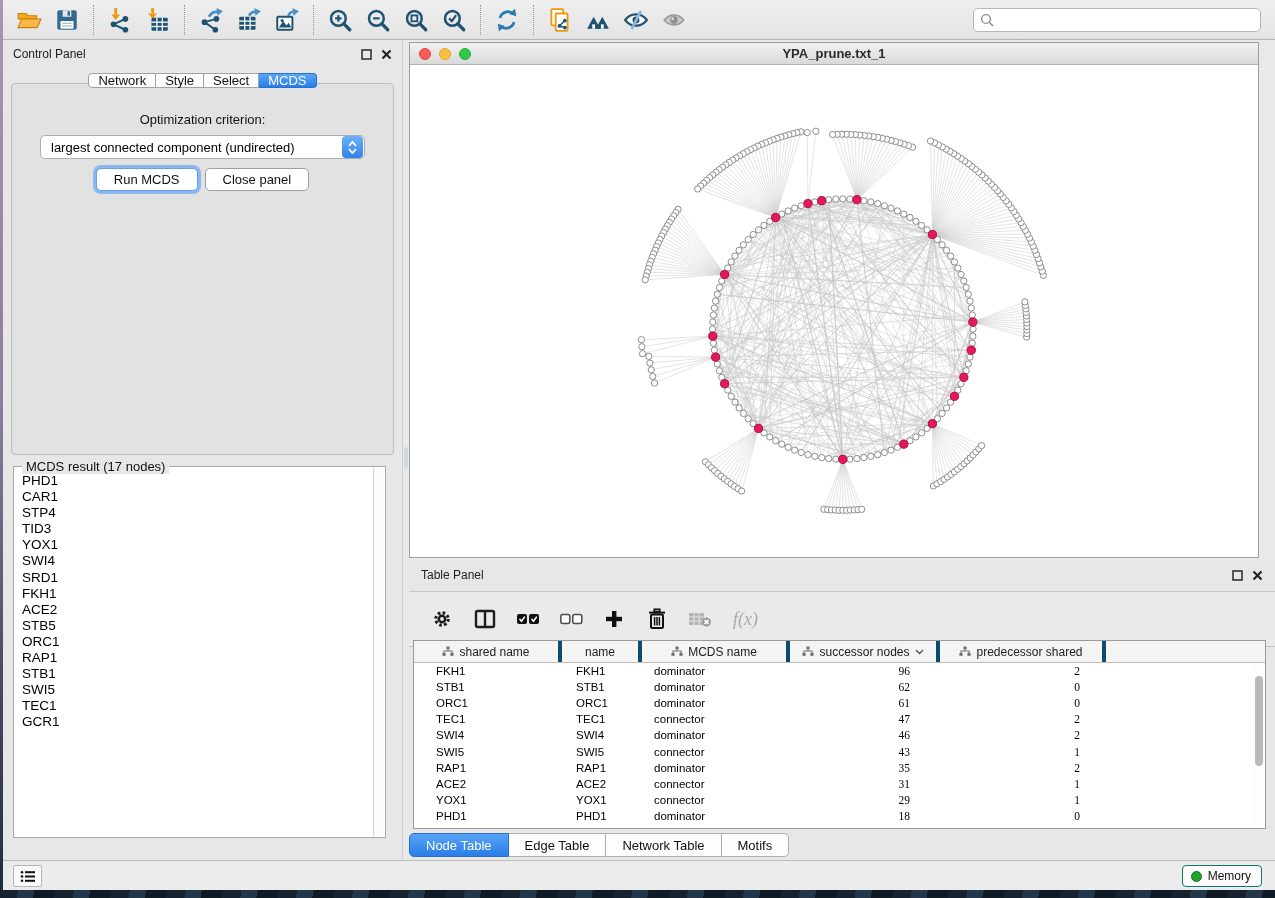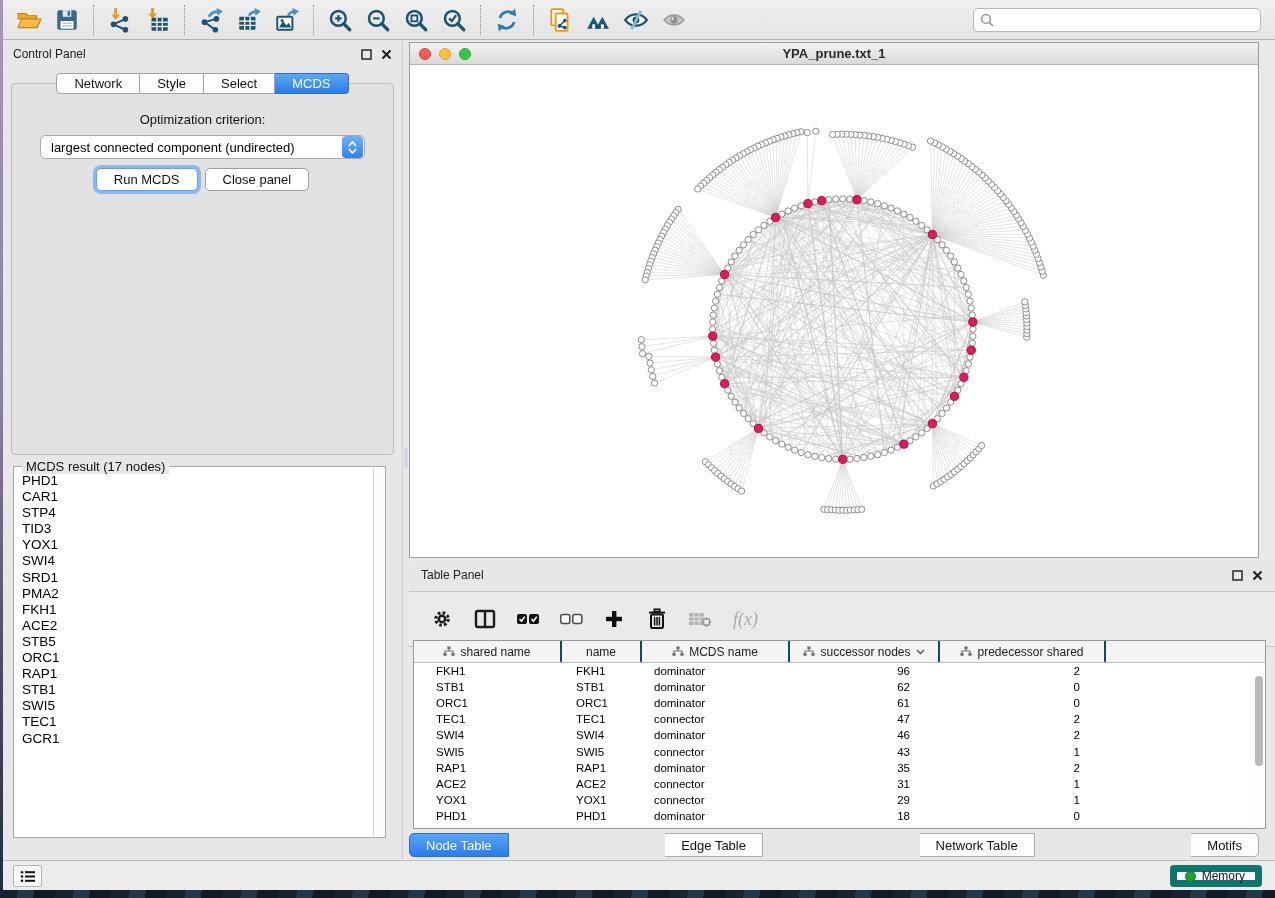--- a/index.html
+++ b/index.html
@@ -22,21 +22,21 @@
   .search-input { width:288px; height:24px; border:1px solid #b8b8b8; border-radius:5px; background:#fff;
                   padding-left:26px; font-size:12px; outline:none; }
 
   
   .control-panel { position:absolute; left:0; top:41px; width:400px; bottom:30px; background:#e7e7e7; border-right:1px solid #cfcfcf; }
   .panel-header { height:26px; display:flex; align-items:center; padding:0 10px; }
   .panel-title { font-size:12px; color:#222; }
   .win-ctl { margin-left:auto; display:flex; gap:9px; align-items:center; }
   .win-ctl svg { display:block; }
   .cp-tabs { position:absolute; left:0; right:0; top:32px; display:flex; justify-content:center; z-index:2; }
-  .cp-tab { height:21px; padding:0 17px; font-size:13px; background:#fdfdfd; border:1px solid #a2a2a2; border-left:none;
+  .cp-tab { height:15px; padding:0 9px; font-size:13px; background:#fdfdfd; border:1px solid #a2a2a2; border-left:none;
             display:flex; align-items:center; color:#111; }
   .cp-tab:first-child { border-left:1px solid #a2a2a2; border-radius:4px 0 0 4px; }
   .cp-tab:last-child { border-radius:0 4px 4px 0; }
   .cp-tab.sel { background:linear-gradient(#5ba7f7,#2a7de9); color:#fff; border-color:#2a6fd0; }
   .cp-content { position:absolute; left:8px; right:8px; top:42px; height:372px; background:#e2e2e2;
                 border:1px solid #bdbdbd; border-radius:4px; }
   .opt-label { text-align:center; margin-top:28px; font-size:13px; color:#111; }
   .dropdown { position:absolute; left:28px; right:28px; top:51px; height:24px; background:#fff; border:1px solid #adadad;
               border-radius:5px; display:flex; align-items:center; font-size:13px; }
   .dd-text { flex:1; padding-left:10px; white-space:nowrap; overflow:hidden; }
@@ -71,40 +71,40 @@
   .h-split { position:absolute; left:0; right:0; top:517px; height:3px; background:#e9e9e9; }
 
   
   .table-panel { position:absolute; left:0; right:0; top:520px; bottom:0; background:#e7e7e7; }
   .tp-header { height:28px; display:flex; align-items:center; padding:0 12px; }
   .tp-toolbar { position:absolute; left:0; right:0; top:30px; height:56px; background:#eaeaea;
                 border-top:1px solid #c6c6c6; border-bottom:1px solid #c6c6c6; display:flex; align-items:center; gap:17px; padding-left:20px; }
   .tp-ibtn { width:26px; height:26px; border:none; background:none; display:flex; align-items:center; justify-content:center; }
   .tp-table { position:absolute; left:4px; right:9px; top:79px; height:189px; background:#fff; border:1px solid #9a9a9a; overflow:hidden; }
   .tp-head { display:grid; grid-template-columns:148px 80px 148px 150px 166px 1fr; height:22px; background:#f4f4f4; border-bottom:1px solid #bdbdbd; }
-  .th { display:flex; align-items:center; justify-content:center; gap:5px; font-size:12px; color:#222; border-right:2px solid #0c4a6e; }
+  .th { display:flex; align-items:center; justify-content:center; gap:5px; font-size:12px; color:#222; border-right:4px solid #0c4a6e; }
   .th:last-child { border-right:none; }
   .tp-body .trow { display:grid; grid-template-columns:148px 80px 148px 150px 166px 1fr; height:16.1px; font-size:11.5px; color:#000; }
   .td { display:flex; align-items:center; }
   .td.c1 { padding-left:22px; } .td.c2 { padding-left:14px; } .td.c3 { padding-left:12px; }
-  .td.num { justify-content:flex-end; } .td.n1 { padding-right:30px; } .td.n2 { padding-right:26px; }
+  .td.num { justify-content:flex-end;font-family:Liberation Serif, serif; } .td.n1 { padding-right:30px; } .td.n2 { padding-right:26px; }
   .tp-scroll { position:absolute; right:1px; top:23px; bottom:1px; width:11px; background:#fdfdfd; }
   .tp-thumb { position:absolute; left:1.5px; width:8px; top:12px; height:90px; background:#b9b9b9; border-radius:4px; }
-  .tp-tabs { position:absolute; left:0; right:16px; top:272px; display:flex; justify-content:space-between; }
+  .tp-tabs { position:absolute; left:0; right:0; top:272px; display:flex; justify-content:flex-start; }
   .tp-tab { height:24px; padding:0 16px; font-size:13px; display:flex; align-items:center; background:#fdfdfd;
             border:1px solid #aeaeae; border-left:none; color:#111; }
   .tp-tab:first-child { border-left:1px solid #aeaeae; border-radius:5px 0 0 5px; }
   .tp-tab:last-child { border-radius:0 5px 5px 0; }
   .tp-tab.sel { background:linear-gradient(#57a5f6,#2a7de9); color:#fff; border-color:#2a6fd0; }
 
   
   .status-bar { position:absolute; left:0; right:0; bottom:0; height:30px; background:#ececec; border-top:1px solid #bdbdbd; }
   .list-btn { position:absolute; left:10px; top:4px; width:29px; height:22px; background:#fafafa; border:1px solid #b5b5b5; border-radius:2px;
               display:flex; align-items:center; justify-content:center; }
-  .memory-btn { position:absolute; right:13px; top:4px; height:22px; padding:0 10px 0 8px; background:#fdfdfd; border:7px solid #0f766e;
+  .memory-btn { position:absolute; right:13px; top:4px; height:22px; padding:0 10px 0 8px; background:#fdfdfd; border:1px solid #0f766e;
                 border-radius:4px; display:flex; align-items:center; gap:6px; font-size:12px; color:#111; }
   .mem-dot { width:11px; height:11px; border-radius:50%; background:#1fa32f; border:1px solid #127c20; }
 </style>
 </head>
 <body>
 
 <div class="screen">
   <div class="wall-strip"></div>
 
   <div class="app">
@@ -310,21 +310,20 @@
       <div class="groupbox">
         <span class="legend">MCDS result (17 nodes)</span>
         <ul class="mcds-list" id="mcds-list">
             <li>PHD1</li>
             <li>CAR1</li>
             <li>STP4</li>
             <li>TID3</li>
             <li>YOX1</li>
             <li>SWI4</li>
             <li>SRD1</li>
-            <li>PMA2</li>
             <li>FKH1</li>
             <li>ACE2</li>
             <li>STB5</li>
             <li>ORC1</li>
             <li>RAP1</li>
             <li>STB1</li>
             <li>SWI5</li>
             <li>TEC1</li>
             <li>GCR1</li>
           </ul>

